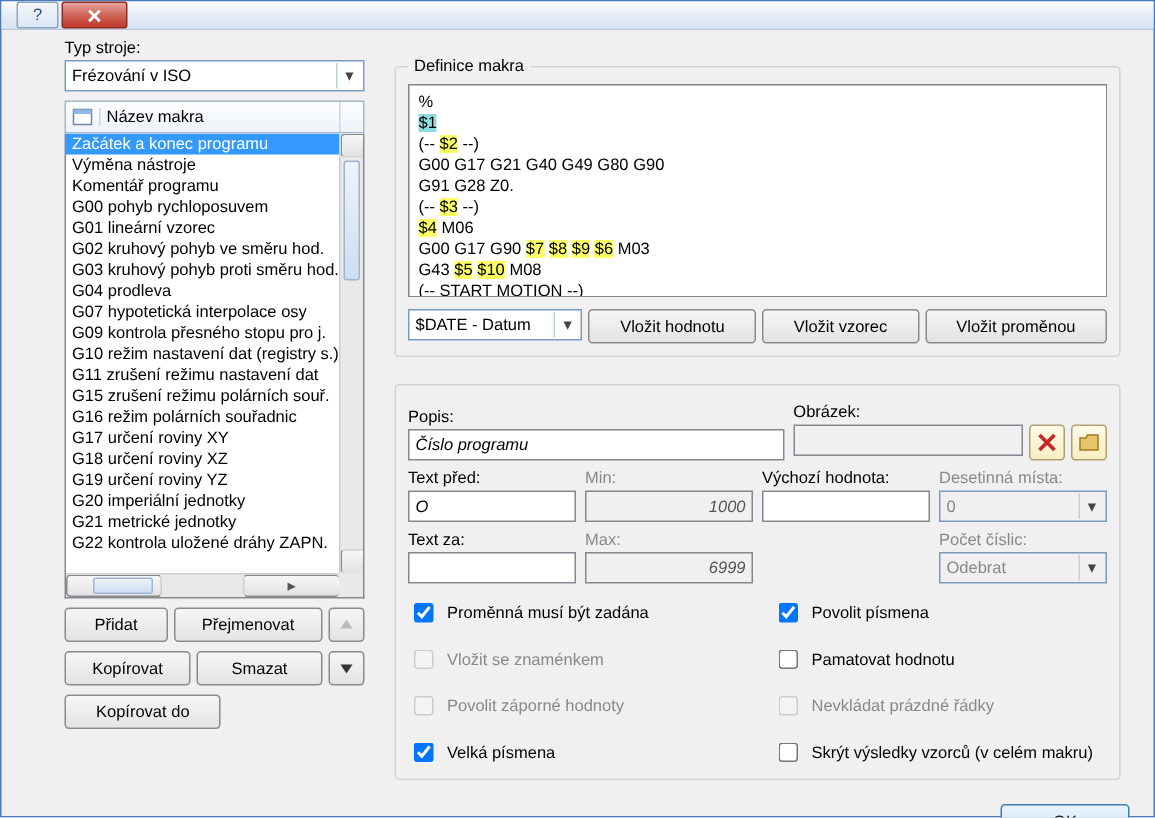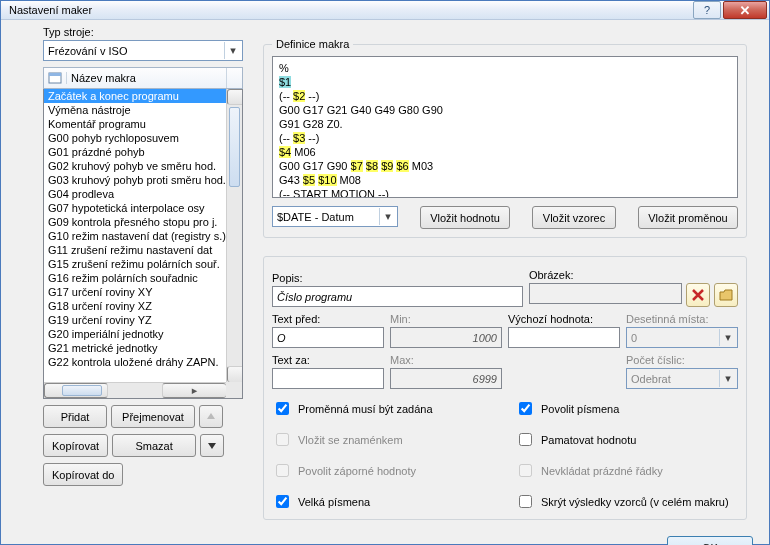--- a/index.html
+++ b/index.html
@@ -26,21 +26,21 @@
   .vscroll { position:absolute; right:0; top:0; bottom:16px; width:16px; background:#e9e9e9; border-left:1px solid #cfcfcf; }
   .vscroll .btn { height:16px; background:linear-gradient(#f7f7f7,#e2e2e2); border-bottom:1px solid #cfcfcf; display:flex; align-items:center; justify-content:center; color:#555; }
   .vscroll .btn.dn { position:absolute; bottom:0; left:0; right:0; border-top:1px solid #cfcfcf; border-bottom:none;}
   .vscroll .thumb { position:absolute; left:2px; right:2px; top:18px; height:80px; background:linear-gradient(#eef3fa,#cdddf0); border:1px solid #9bb6d4; border-radius:2px; }
   .hscroll { position:absolute; left:0; right:16px; bottom:0; height:16px; background:#e9e9e9; border-top:1px solid #cfcfcf; }
   .hscroll .btn { width:16px; height:100%; background:linear-gradient(#f7f7f7,#e2e2e2); display:inline-flex; align-items:center; justify-content:center; color:#555; border-right:1px solid #cfcfcf;}
   .hscroll .btn.rt { float:right; border-left:1px solid #cfcfcf; border-right:none;}
   .hscroll .thumb { position:absolute; top:2px; bottom:2px; left:18px; width:40px; background:linear-gradient(#eef3fa,#cdddf0); border:1px solid #9bb6d4; border-radius:2px;}
   .corner { position:absolute; right:0; bottom:0; width:16px; height:16px; background:#e9e9e9; }
   .btnrow { display:flex; gap:4px; margin-top:6px; }
-  .btn { height:23px; border:1px solid #8a8a8a; background:linear-gradient(#f6f6f6,#e3e3e3); border-radius:3px; display:inline-flex; align-items:center; justify-content:center; padding:0 8px; min-width:64px; cursor:default; }
+  .btn { height:23px; border:1px solid #8a8a8a; background:linear-gradient(#f6f6f6,#e3e3e3); border-radius:3px; display:inline-flex; align-items:center; justify-content:center; padding:0 20px; min-width:64px; cursor:default; }
   .btn.sq { min-width:24px; width:24px; padding:0; }
   .btn.disabled { color:#888; }
   .code { background:#fff; border:1px solid #828790; padding:4px 6px; font-family:"Courier New",monospace; font-size:12px; line-height:14px; height:142px; overflow:auto; white-space:pre; position:relative; }
   .code .hl { background:#ffff66; }
   .code .cur { background:#8fdce0; }
   .row { display:flex; gap:6px; margin-top:6px; align-items:flex-end; }
   .col { display:flex; flex-direction:column; flex:1; }
   .input { height:21px; border:1px solid #828790; background:#fff; padding:0 4px; display:flex; align-items:center;font-style:italic; }
   .input.readonly { background:#f0f0f0; color:#555; justify-content:flex-end; }
   .input.dis { background:#f0f0f0; color:#888; }
@@ -54,21 +54,20 @@
   .okrow { display:flex; justify-content:flex-end; padding:4px 6px 0 0; }
   .okbtn { min-width:86px; border:1px solid #3c7fb1; background:linear-gradient(#eaf3fb,#cfe5f6); }
   fieldset{border:1px solid #d0d5da; border-radius:3px; margin:12px; padding:6px 8px 8px 8px;}
   legend{padding:0 4px;}
 </style>
 </head>
 <body>
 
 <div class="window">
   <div class="titlebar">
-    <span class="title">Nastavení maker</span>
     <div class="tbtn">?</div>
     <div class="tbtn close">✕</div>
   </div>
   <div class="body">
     <div class="leftcol">
       <span class="lbl">Typ stroje:</span>
       <div class="combo">
         <span>Frézování v ISO</span>
         <span class="arrow">▾</span>
       </div>
@@ -81,21 +80,21 @@
         </span>
         <span class="colh">Název makra</span>
         <span class="scrsp"></span>
       </div>
       <div class="listbox">
         <div class="list-inner" id="macro-list">
             <div class="listitem sel">Začátek a konec programu</div>
             <div class="listitem">Výměna nástroje</div>
             <div class="listitem">Komentář programu</div>
             <div class="listitem">G00 pohyb rychloposuvem</div>
-            <div class="listitem">G01 prázdné pohyb</div>
+            <div class="listitem">G01 lineární vzorec</div>
             <div class="listitem">G02 kruhový pohyb ve směru hod.</div>
             <div class="listitem">G03 kruhový pohyb proti směru hod.</div>
             <div class="listitem">G04 prodleva</div>
             <div class="listitem">G07 hypotetická interpolace osy</div>
             <div class="listitem">G09 kontrola přesného stopu pro j.</div>
             <div class="listitem">G10 režim nastavení dat (registry s.)</div>
             <div class="listitem">G11 zrušení režimu nastavení dat</div>
             <div class="listitem">G15 zrušení režimu polárních souř.</div>
             <div class="listitem">G16 režim polárních souřadnic</div>
             <div class="listitem">G17 určení roviny XY</div>
@@ -138,21 +137,21 @@
       <div class="btnrow">
         <div class="btn" style="min-width:80px">Kopírovat do</div>
       </div>
     </div>
 
     <div class="rightcol">
       <fieldset>
         <legend>Definice makra</legend>
         <div class="code" id="code"><div>%</div><div><span class="cur">$1</span></div><div>(-- <span class="hl">$2</span> --)</div><div>G00 G17 G21 G40 G49 G80 G90</div><div>G91 G28 Z0.</div><div>(-- <span class="hl">$3</span> --)</div><div><span class="hl">$4</span> M06</div><div>G00 G17 G90 <span class="hl">$7</span> <span class="hl">$8</span> <span class="hl">$9</span> <span class="hl">$6</span> M03</div><div>G43 <span class="hl">$5</span> <span class="hl">$10</span> M08</div><div>(-- START MOTION --)</div></div>
         <div style="margin-top:8px">
-          <div style="display:flex; gap:22px;justify-content:flex-end;">
+          <div style="display:flex; gap:4px;justify-content:flex-end;">
             <div class="combo" style="flex:1">
               <span>$DATE - Datum</span>
               <span class="arrow">▾</span>
             </div>
             <div class="btn" style="min-width:90px">Vložit hodnotu</div>
             <div class="btn" style="min-width:84px">Vložit vzorec</div>
             <div class="btn" style="min-width:100px">Vložit proměnou</div>
           </div>
         </div>
       </fieldset>

